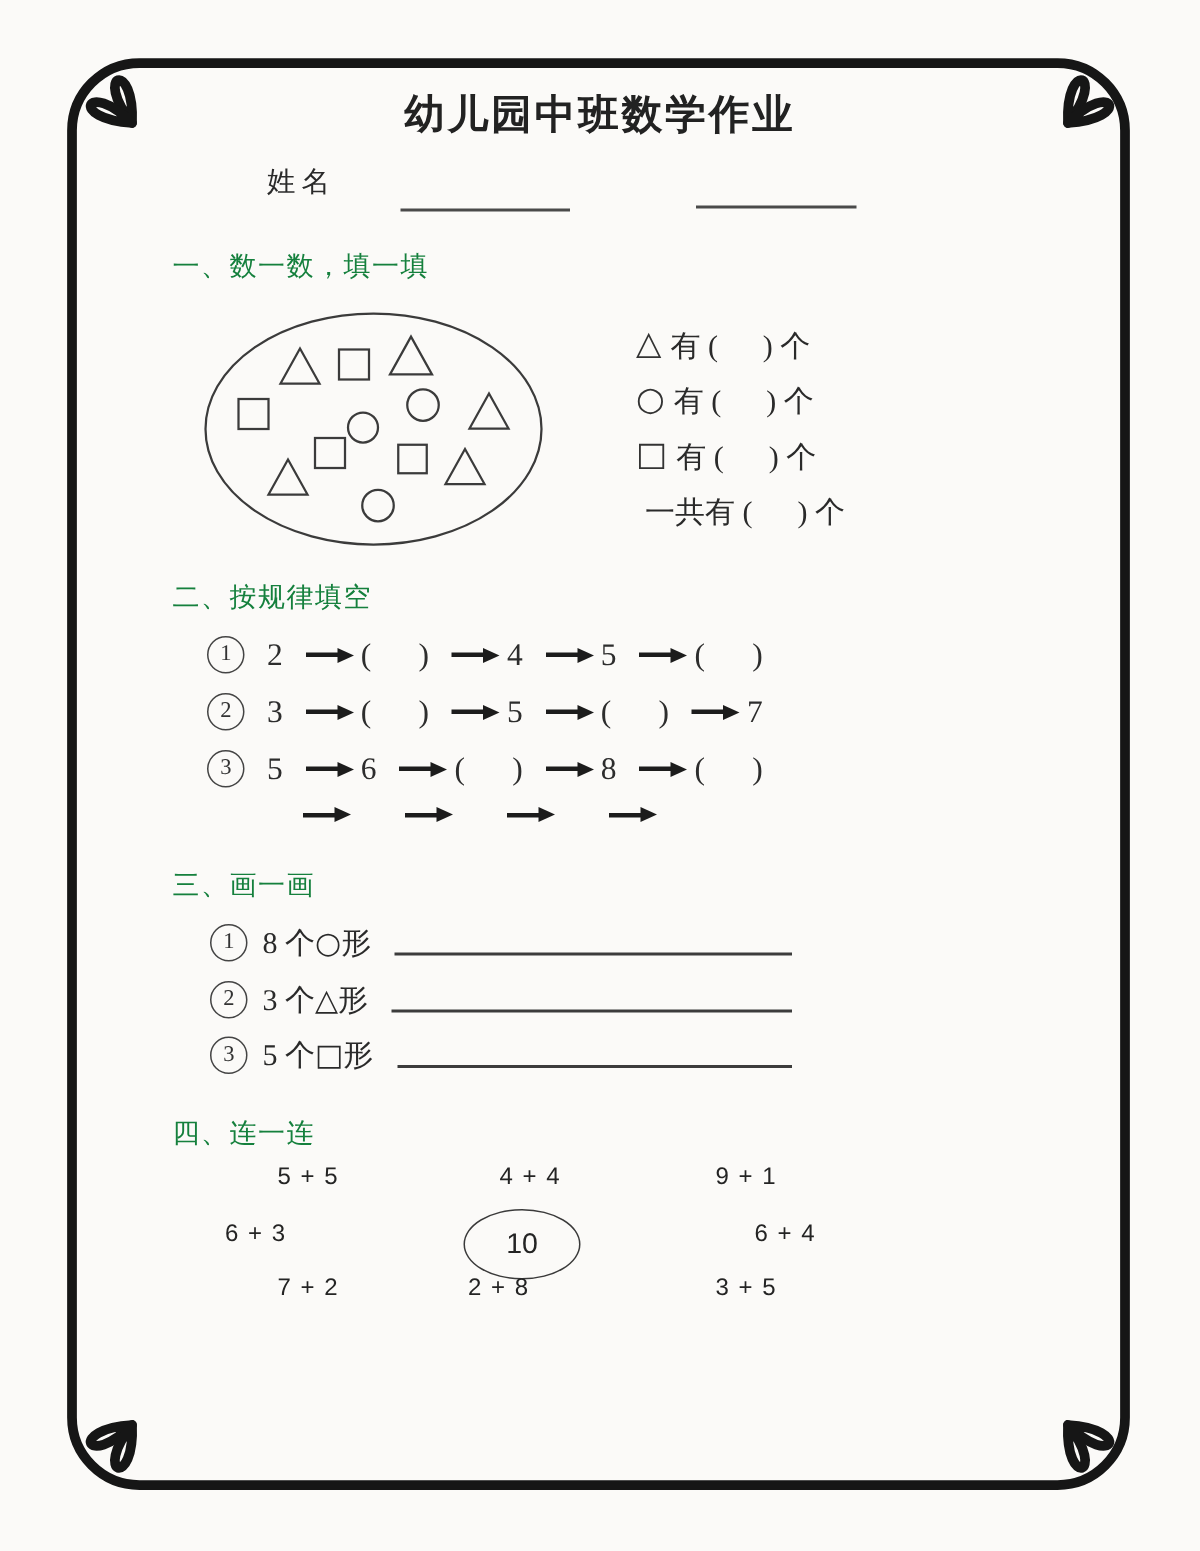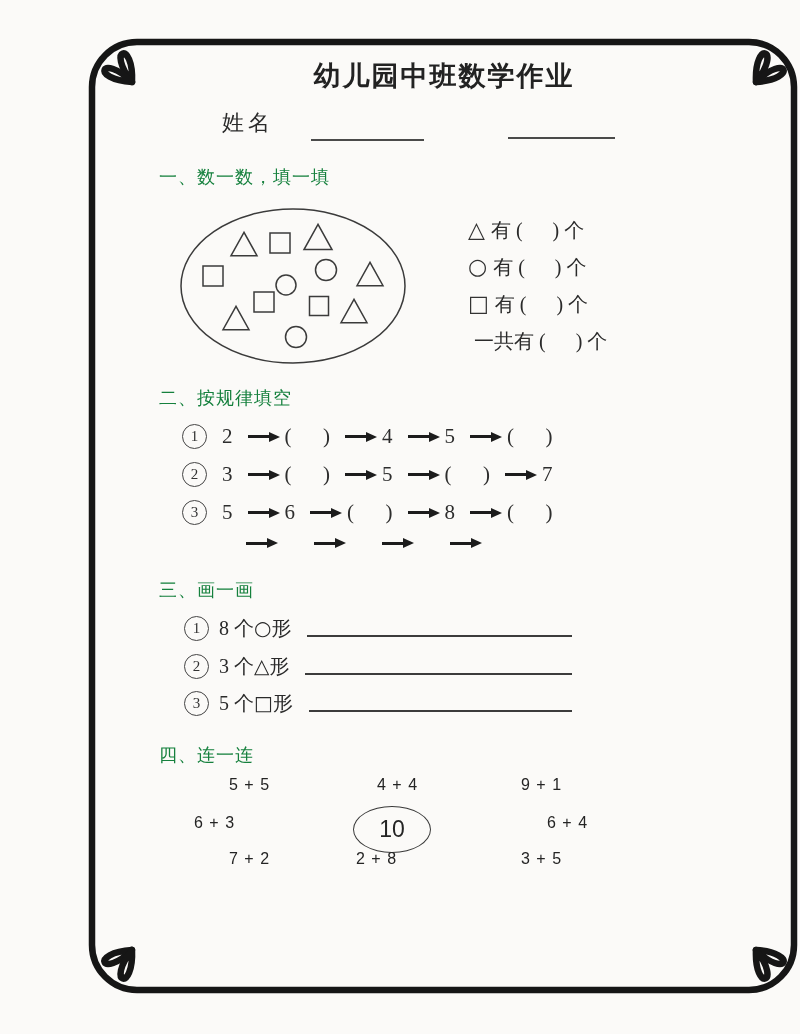--- a/index.html
+++ b/index.html
@@ -2,29 +2,29 @@
 <html><head>
 <meta charset="utf-8">
 <style>
   html,body{margin:0;padding:0;}
   body{
     width:800px;height:1034px;position:relative;overflow:hidden;
     background:#fbfaf8;
     font-family:"Liberation Serif","DejaVu Serif",serif;
     color:#2a2a2a;
   }
-  .page{position:absolute;inset:0;margin-left:44px;}
+  .page{position:absolute;inset:0;}
   
   .frame{position:absolute;left:0;top:0;width:800px;height:1034px;pointer-events:none;}
   
   .title{
     position:absolute;top:58px;left:0;width:800px;text-align:center;
     font-size:27px;font-weight:700;letter-spacing:2px;color:#222;
   }
-  .name-label{position:absolute;left:178px;top:108px;font-size:22px;letter-spacing:4px;}
+  .name-label{position:absolute;left:178px;top:108px;font-size:19px;letter-spacing:4px;}
   .name-line{position:absolute;border-bottom:2px solid #4a4a4a;height:0;}
   .name-line.l1{left:267px;top:139px;width:113px;}
   .name-line.l2{left:464px;top:137px;width:107px;}
   
   .sec-header{position:absolute;left:115px;font-size:18px;letter-spacing:1px;color:#15803d;}
   
   .diagram{position:absolute;left:112px;top:198px;width:278px;height:172px;}
   .q-col{position:absolute;left:424px;top:218px;display:flex;flex-direction:column;gap:13px;}
   .q-row{display:flex;align-items:center;height:24px;font-size:20px;white-space:pre;}
   .q-shape{font-family:"DejaVu Sans",sans-serif;font-size:22px;line-height:1;margin-right:6px;color:#333;}
@@ -49,21 +49,21 @@
   .rule{flex:1;border-bottom:2px solid #3c3c3c;margin:14px 0 0 16px;}
   
   .expr{
     position:absolute;font-family:"Liberation Sans","DejaVu Sans",sans-serif;
     font-size:16px;color:#242424;letter-spacing:1px;white-space:pre;
   }
   .oval{
     position:absolute;left:309px;top:806px;width:76px;height:45px;
     border:1.7px solid #3a3a3a;border-radius:50%;
     display:flex;align-items:center;justify-content:center;
-    font-family:"Liberation Sans","DejaVu Sans",sans-serif;font-size:23px;color:#242424;
+    font-family:"Liberation Sans","DejaVu Sans",sans-serif;font-size:19px;color:#242424;
   }
 </style>
 </head>
 <body>
 
 <div class="page">
 
   <svg class="frame" viewBox="0 0 800 1034">
     <g fill="none" stroke="#161616" stroke-width="6.5" stroke-linecap="round" stroke-linejoin="round">
       <rect x="48" y="42" width="702" height="948" rx="45"></rect>

